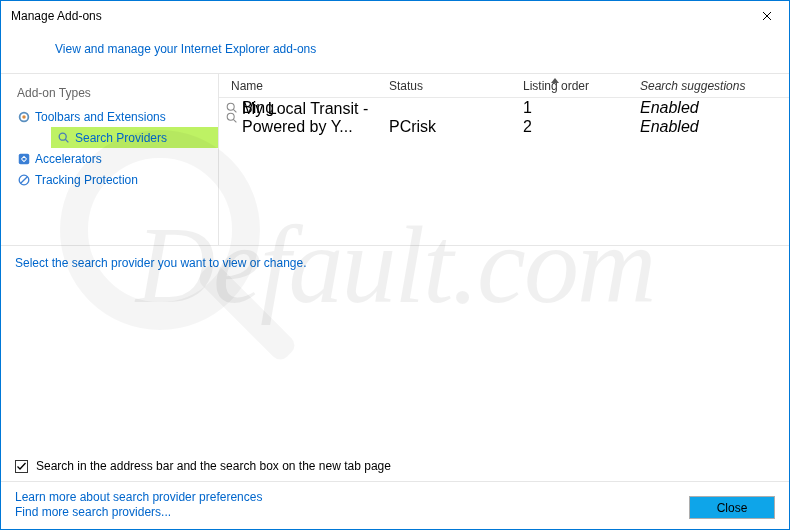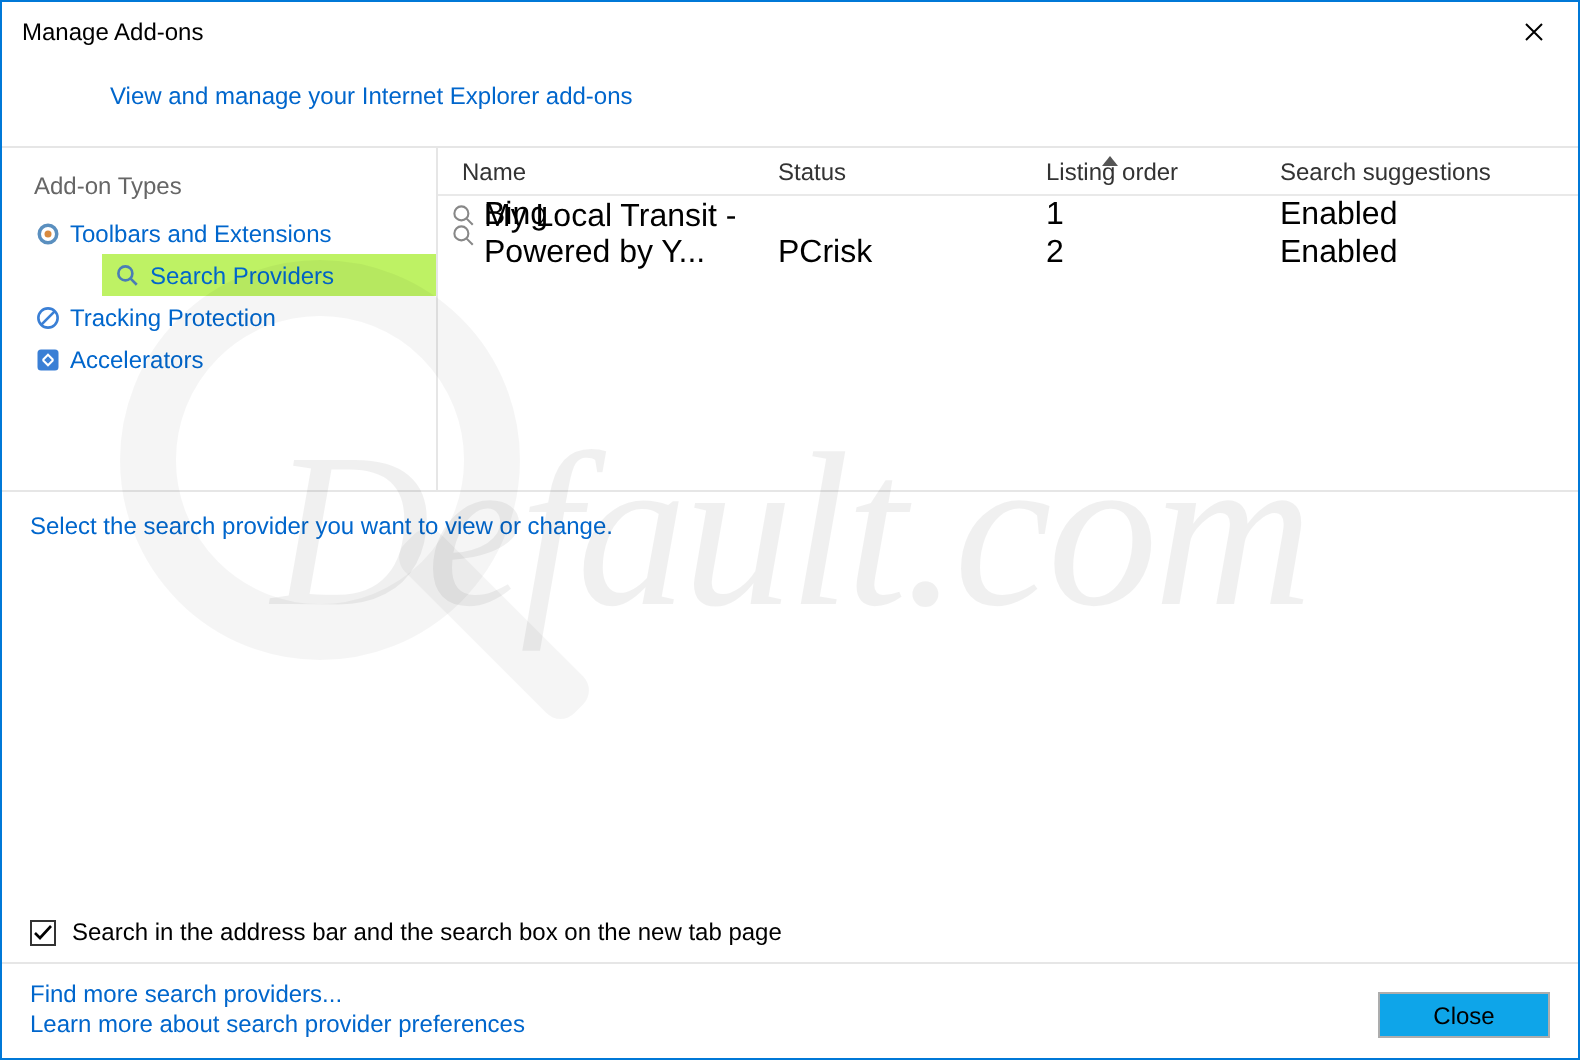--- a/index.html
+++ b/index.html
@@ -23,21 +23,21 @@
 .sidebar h3 { font-size: 12px; font-weight: normal; color: #666; padding: 2px 6px 6px 6px; }
 .sidebar .item { display: flex; align-items: center; gap: 4px; padding: 3px 6px; font-size: 12px; color: #0066cc; cursor: pointer; height: 21px; }
 .sidebar .item.selected { background: #bef264; margin-left: 40px; }
 .sidebar .item svg { width: 14px; height: 14px; flex-shrink: 0; }
 
 .content { flex: 1; display: flex; flex-direction: column; }
 .table-head { display: flex; font-size: 12px; color: #333; height: 24px; align-items: center; border-bottom: 1px solid #e9e9e9; }
 .col-name { width: 170px; padding-left: 12px; }
 .col-status { width: 134px; }
 .col-order { width: 117px; }
-.col-sugg { flex: 1; }
+.col-sugg { flex: 1; font-style: italic; }
 .table-head .col-order { position: relative; }
 .sort-ind { position: absolute; top: -1px; left: 28px; }
 
 .row { display: flex; font-size: 16px; color: #000; height: 19px; align-items: flex-end; }
 .row .col-name { display: flex; align-items: center; gap: 3px; padding-left: 6px; }
 .row svg { width: 14px; height: 14px; flex-shrink: 0; }
 
 .instruction-bar { border-top: 1px solid #e6e6e6; padding: 10px 14px; font-size: 12px; color: #0066cc; }
 
 .spacer { flex: 1; }
@@ -92,32 +92,32 @@
       <div class="item selected">
         <svg viewBox="0 0 16 16">
             <circle cx="6.5" cy="6.5" r="4" fill="none" stroke="#4a7db5" stroke-width="1.5"></circle>
             <line x1="9.5" y1="9.5" x2="13" y2="13" stroke="#4a7db5" stroke-width="1.5"></line>
           </svg>
         <span>Search Providers</span>
       </div>
 
       <div class="item">
         <svg viewBox="0 0 16 16">
+            <rect x="2" y="2" width="12" height="12" rx="2" fill="#3a7fd5"></rect>
+            <path d="M5 8 l3 -3 l3 3 M5 8 l3 3 l3 -3" stroke="#fff" stroke-width="1.2" fill="none"></path>
+          </svg>
+        <span>Accelerators</span>
+      </div>
+
+      <div class="item">
+        <svg viewBox="0 0 16 16">
             <circle cx="8" cy="8" r="5.5" fill="none" stroke="#3a7fd5" stroke-width="1.5"></circle>
             <line x1="4.2" y1="11.8" x2="11.8" y2="4.2" stroke="#3a7fd5" stroke-width="1.5"></line>
           </svg>
         <span>Tracking Protection</span>
-      </div>
-
-      <div class="item">
-        <svg viewBox="0 0 16 16">
-            <rect x="2" y="2" width="12" height="12" rx="2" fill="#3a7fd5"></rect>
-            <path d="M5 8 l3 -3 l3 3 M5 8 l3 3 l3 -3" stroke="#fff" stroke-width="1.2" fill="none"></path>
-          </svg>
-        <span>Accelerators</span>
       </div>
     </div>
 
     <div class="content">
       <div class="table-head">
         <div class="col-name">Name</div>
         <div class="col-status">Status</div>
         <div class="col-order">
           <span>Listing order</span>
           <svg class="sort-ind" width="8" height="5" viewBox="0 0 8 5">
@@ -163,22 +163,22 @@
     <div class="chk">
       <svg viewBox="0 0 11 11">
           <path d="M1.5 5.5 L4 8 L9.5 2" stroke="#000" stroke-width="1.3" fill="none"></path>
         </svg>
     </div>
     <span>Search in the address bar and the search box on the new tab page</span>
   </div>
 
   <div class="bottom-bar">
     <div class="bottom-links">
+      <a href="#">Learn more about search provider preferences</a>
       <a href="#">Find more search providers...</a>
-      <a href="#">Learn more about search provider preferences</a>
     </div>
     <button class="close-button">Close</button>
   </div>
 
 </div>
 
 <div class="watermark">
   <div class="circ">
       <div class="bar"></div>
     </div>

